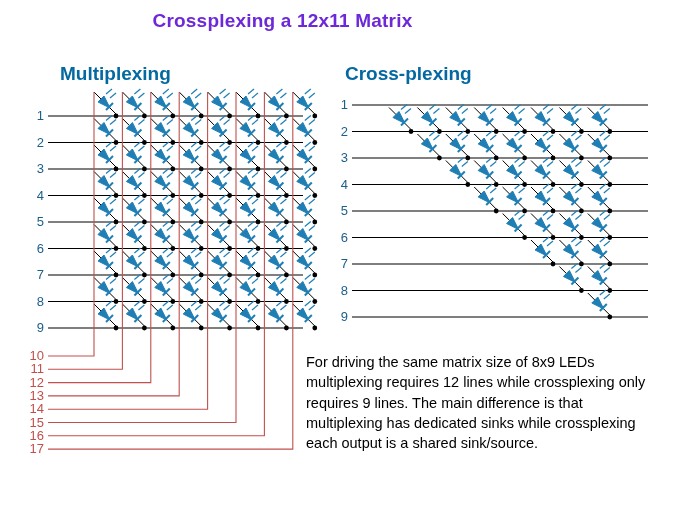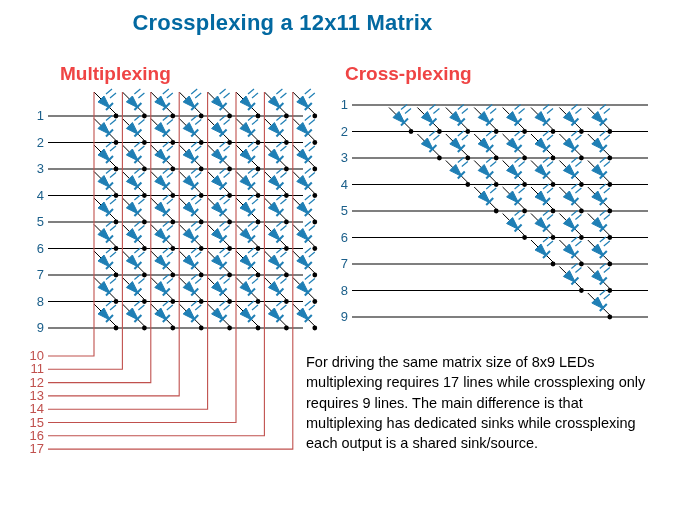--- a/index.html
+++ b/index.html
@@ -13,30 +13,30 @@
     font-family: "Liberation Sans", sans-serif;
     overflow: hidden;
     position: relative;
   }
   #page-title {
     position: absolute;
     top: 10px;
     left: 0;
     width: 565px;
     text-align: center;
-    font-size: 22px;
+    font-size: 19px;
     font-weight: bold;
-    color: #0369a1;
+    color: #6d28d9;
     letter-spacing: 0.2px;
   }
   .panel-heading {
     position: absolute;
     font-size: 19px;
     font-weight: bold;
-    color: #ef4444;
+    color: #0369a1;
   }
   #mux-heading { top: 63px; left: 60px; }
   #cross-heading { top: 63px; left: 345px; text-align: center; }
 
   .diagram-svg {
     position: absolute;
     top: 0;
     left: 0;
   }
 
@@ -970,13 +970,13 @@
     <g>
       <line x1="587.8" y1="293" x2="609.8" y2="315" stroke="#000000" stroke-width="1"></line>
       <polygon points="591.8,303 597.8,297 603.8,309" fill="#1f7fb5" stroke="#1f7fb5" stroke-width="1"></polygon>
       <line x1="599.8" y1="311" x2="606.8" y2="304" stroke="#1f7fb5" stroke-width="2"></line>
       <line x1="599.8" y1="295" x2="605.8" y2="290" stroke="#1f7fb5" stroke-width="1.2"></line>
       <line x1="603.8" y1="299" x2="609.8" y2="294" stroke="#1f7fb5" stroke-width="1.2"></line>
     </g>
     <circle cx="609.8" cy="317" r="2.4" fill="#000000"></circle>
   </svg>
 
-<div class="caption">For driving the same matrix size of 8x9 LEDs multiplexing requires 17 lines while crossplexing only requires 9 lines. The main difference is that multiplexing has dedicated sinks while crossplexing each output is a shared sink/source.</div>
+<div class="caption">For driving the same matrix size of 8x9 LEDs multiplexing requires 12 lines while crossplexing only requires 9 lines. The main difference is that multiplexing has dedicated sinks while crossplexing each output is a shared sink/source.</div>
 
 </body></html>

